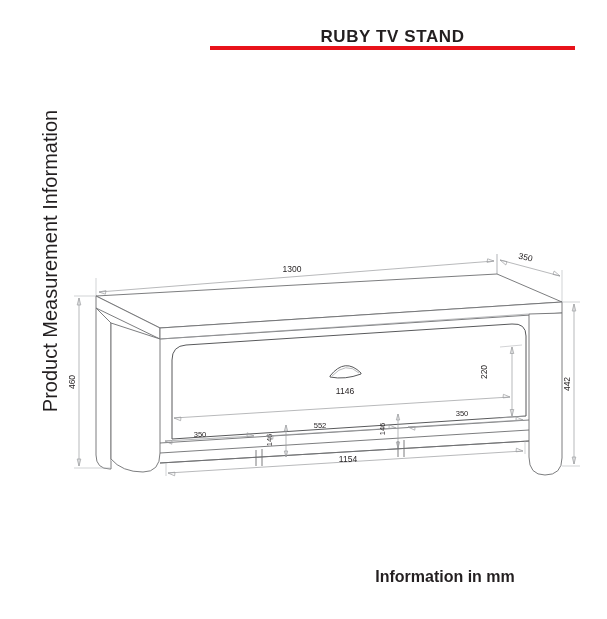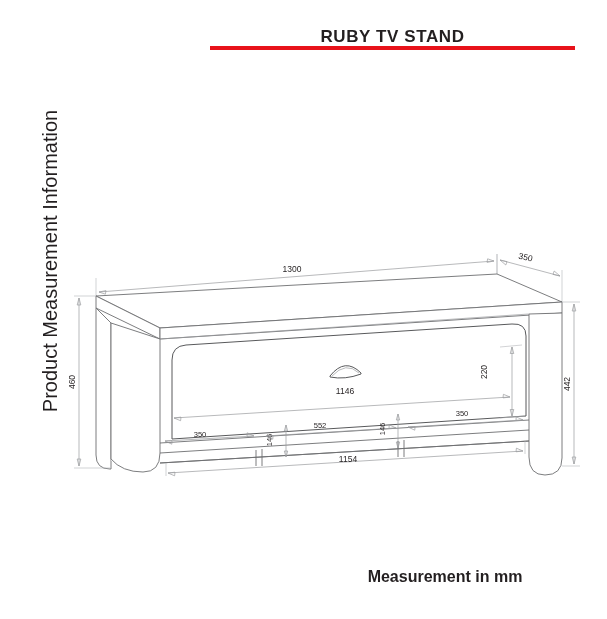--- a/index.html
+++ b/index.html
@@ -260,15 +260,15 @@
       <g>
         <line class="dimline" x1="408" y1="217" x2="523" y2="210"></line>
         <path class="dimline" d="M408 217 l7 -0.4 l-0.2 3.6 z" fill="#9a9b9e"></path>
         <path class="dimline" d="M523 210 l-7 0.4 l0.2 -3.6 z" fill="#9a9b9e"></path>
         <text class="dimtext-sm" x="462" y="206" text-anchor="middle">350</text>
       </g>
 
     </svg>
   </div>
 
-  <div id="footer-note">Measurement in mm</div>
+  <div id="footer-note">Information in mm</div>
 
 </div>
 
 </body></html>

